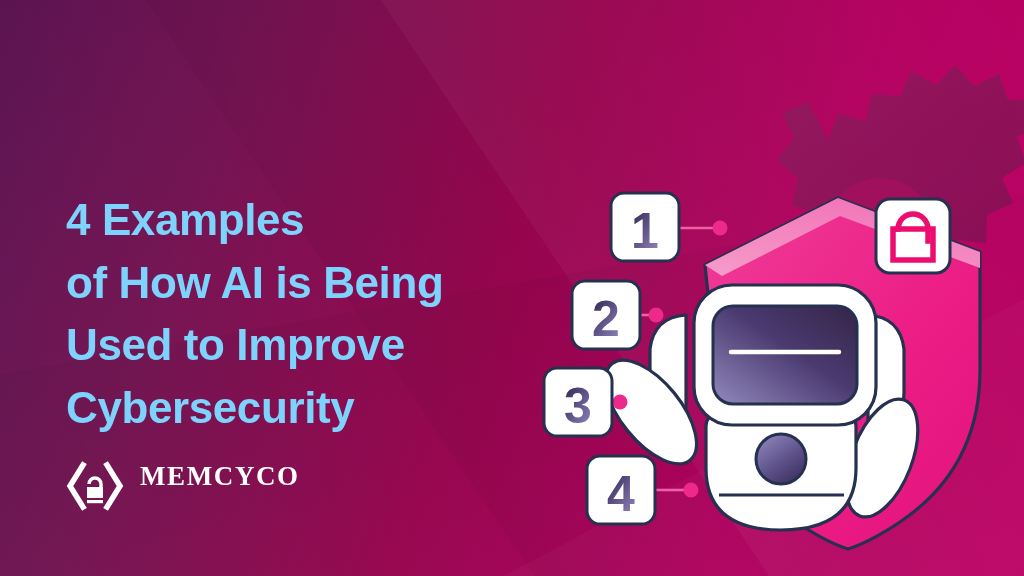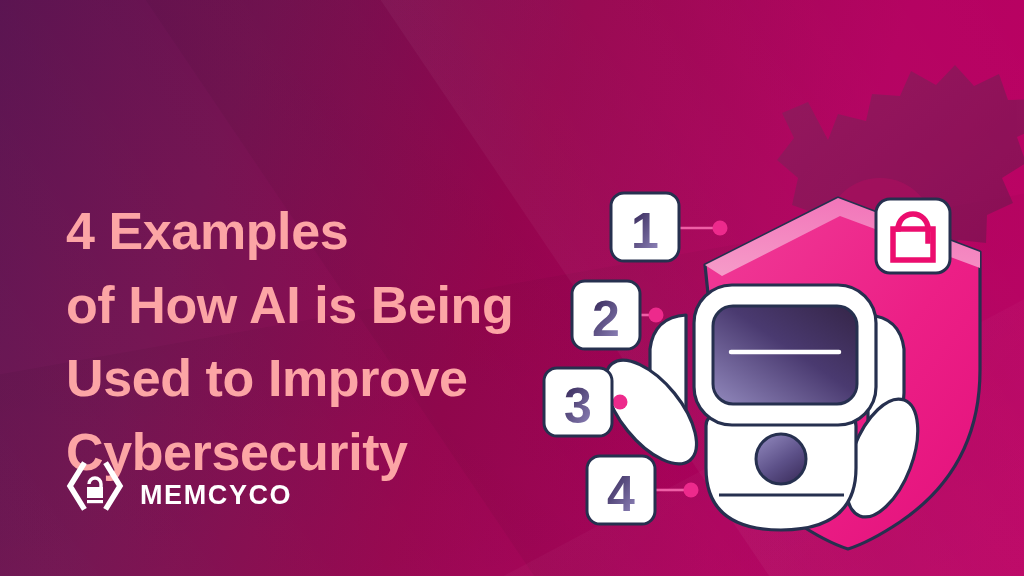--- a/index.html
+++ b/index.html
@@ -72,35 +72,36 @@
     background: linear-gradient(160deg, rgba(255,255,255,0.03), rgba(255,255,255,0));
     transform: rotate(-28deg);
   }
 
   
   .headline {
     position: absolute;
     left: 66px;
     top: 160px;
     width: 470px;
-    color: #fca5a5;
-    font-size: 52px;
+    color: #7dd3fc;
+    font-size: 44px;
     line-height: 1.42;
     font-weight: 700;
     letter-spacing: -0.4px;
     white-space: pre-line;
   }
 
   .logo-block {
     position: absolute;
     left: 66px;
     top: 461px;
     display: flex;
-    align-items: flex-end;
+    align-items: flex-start;
     gap: 16px;
+    font-family: Liberation Serif, serif;
   }
   .logo-mark { display: block; }
   .logo-word {
     color: #ffffff;
     font-size: 27px;
     font-weight: 700;
     letter-spacing: 1.6px;
   }
 
   

